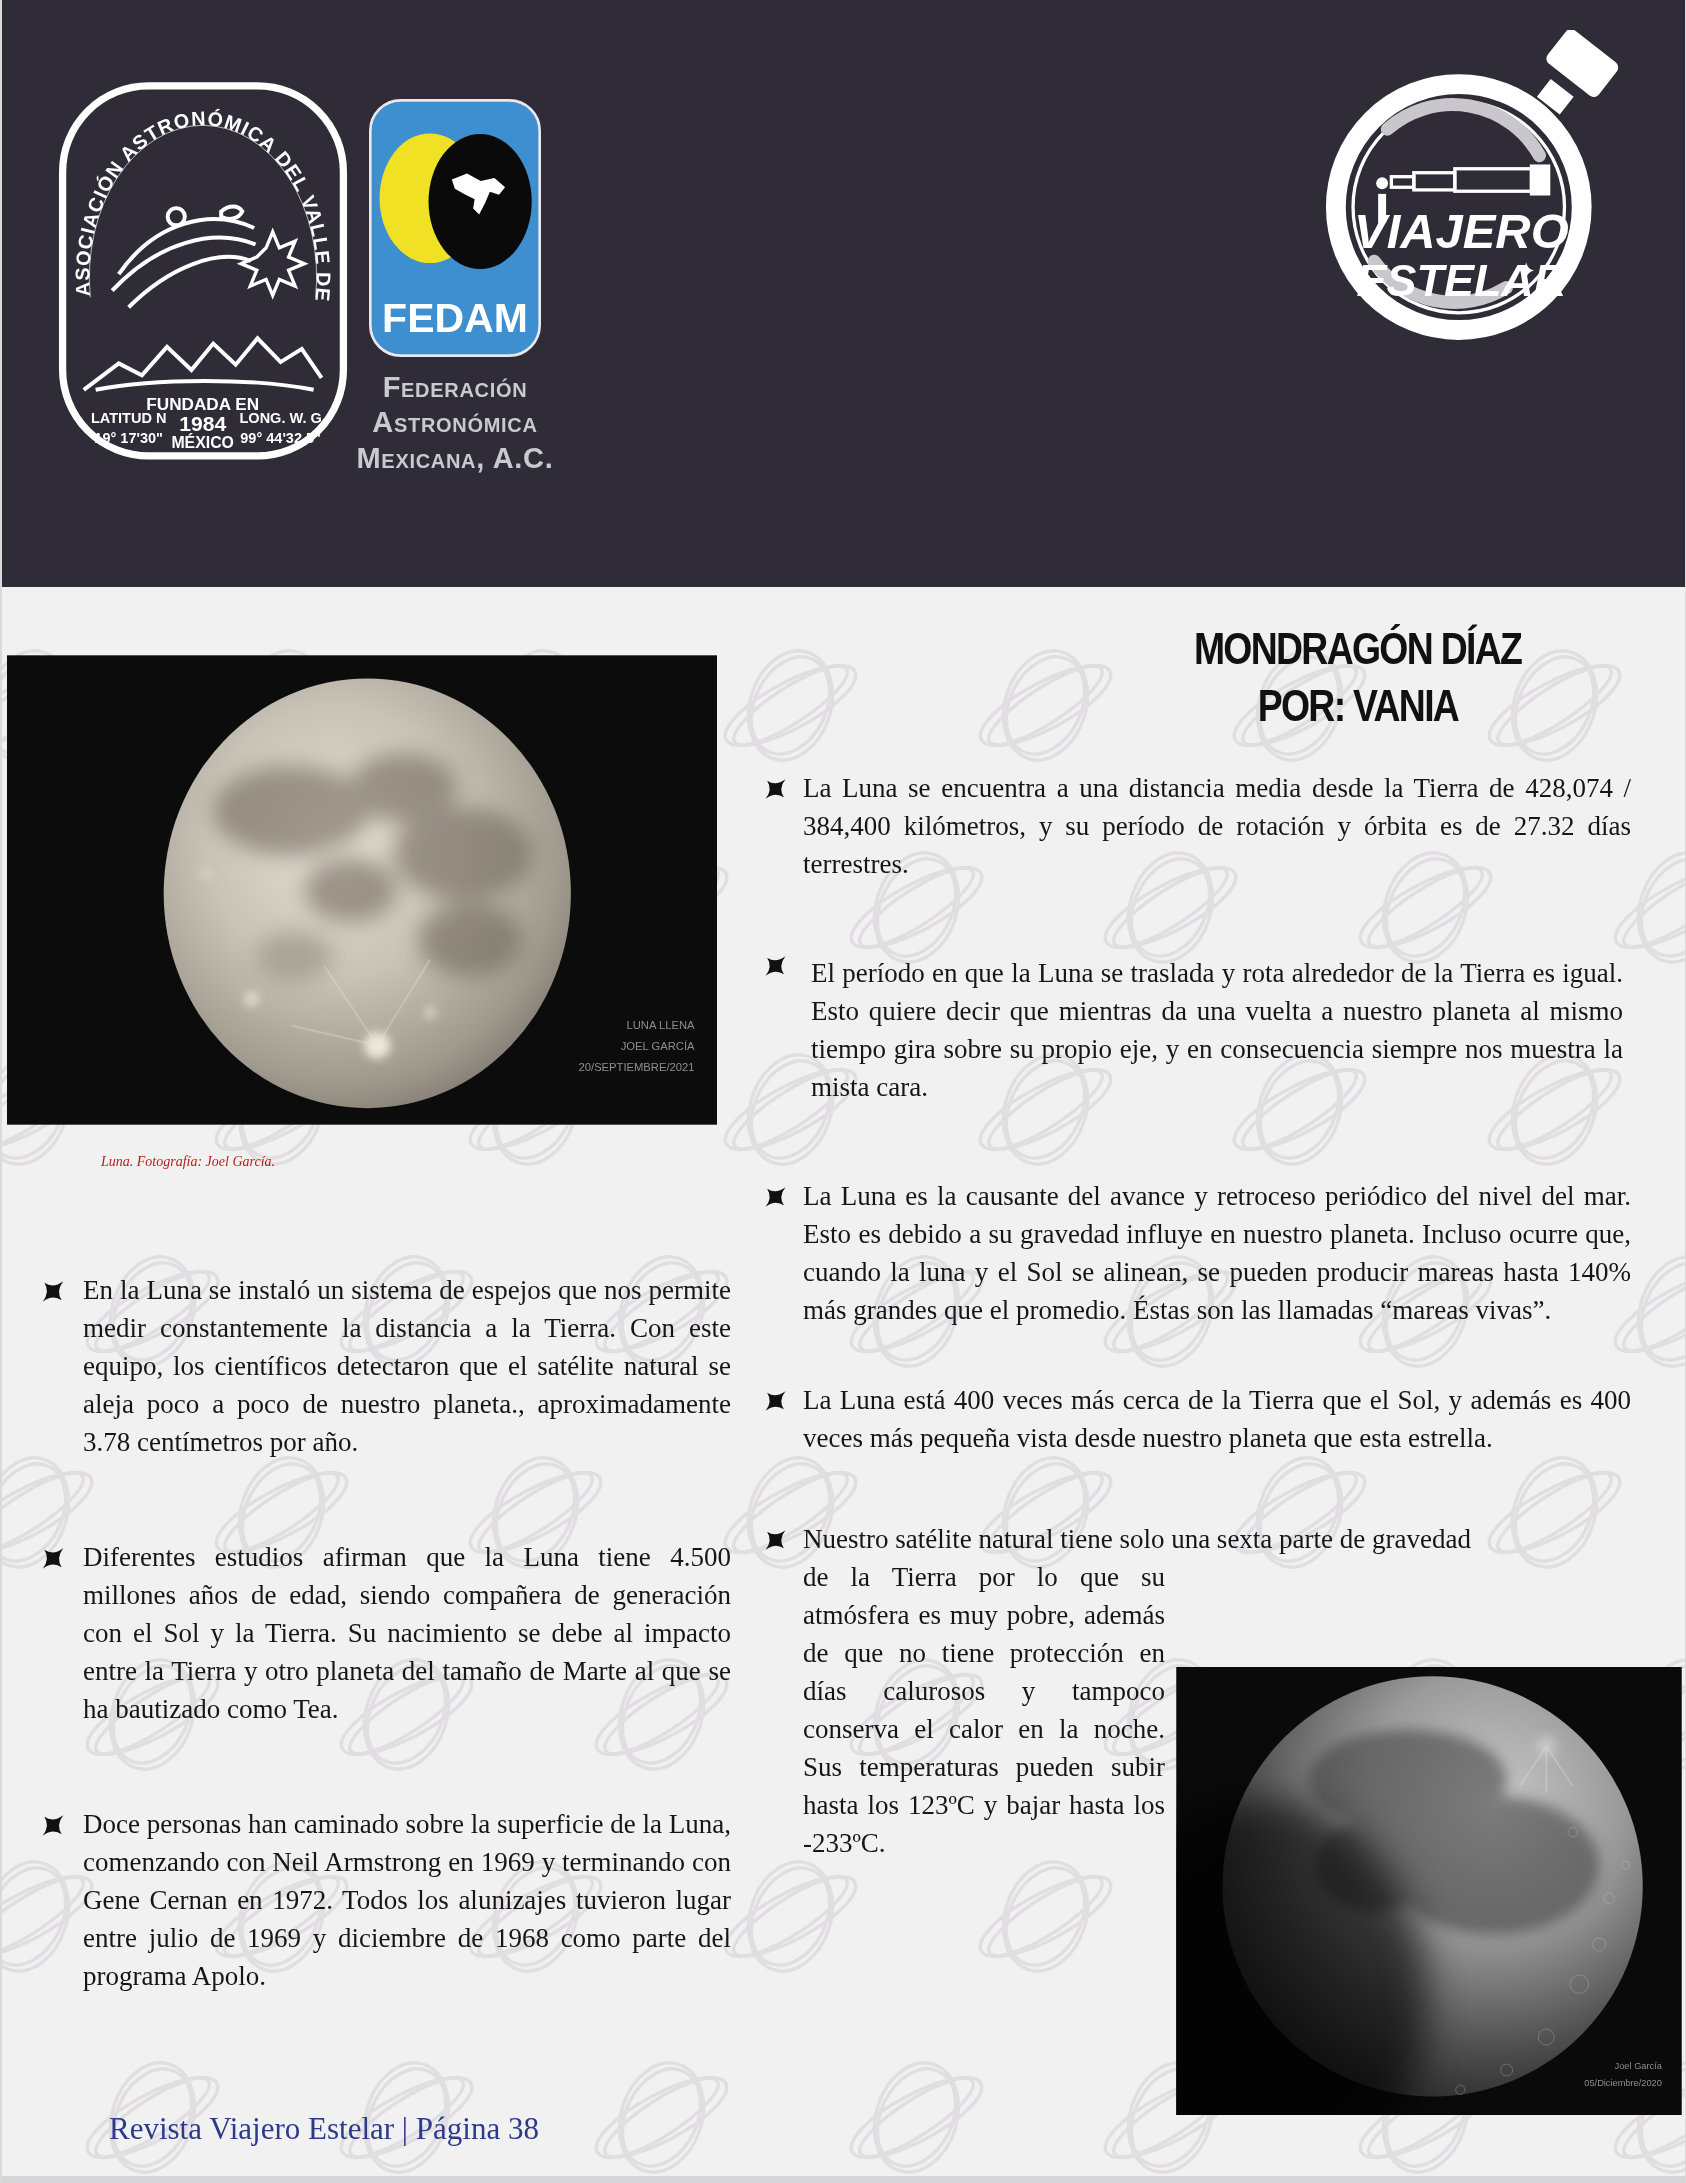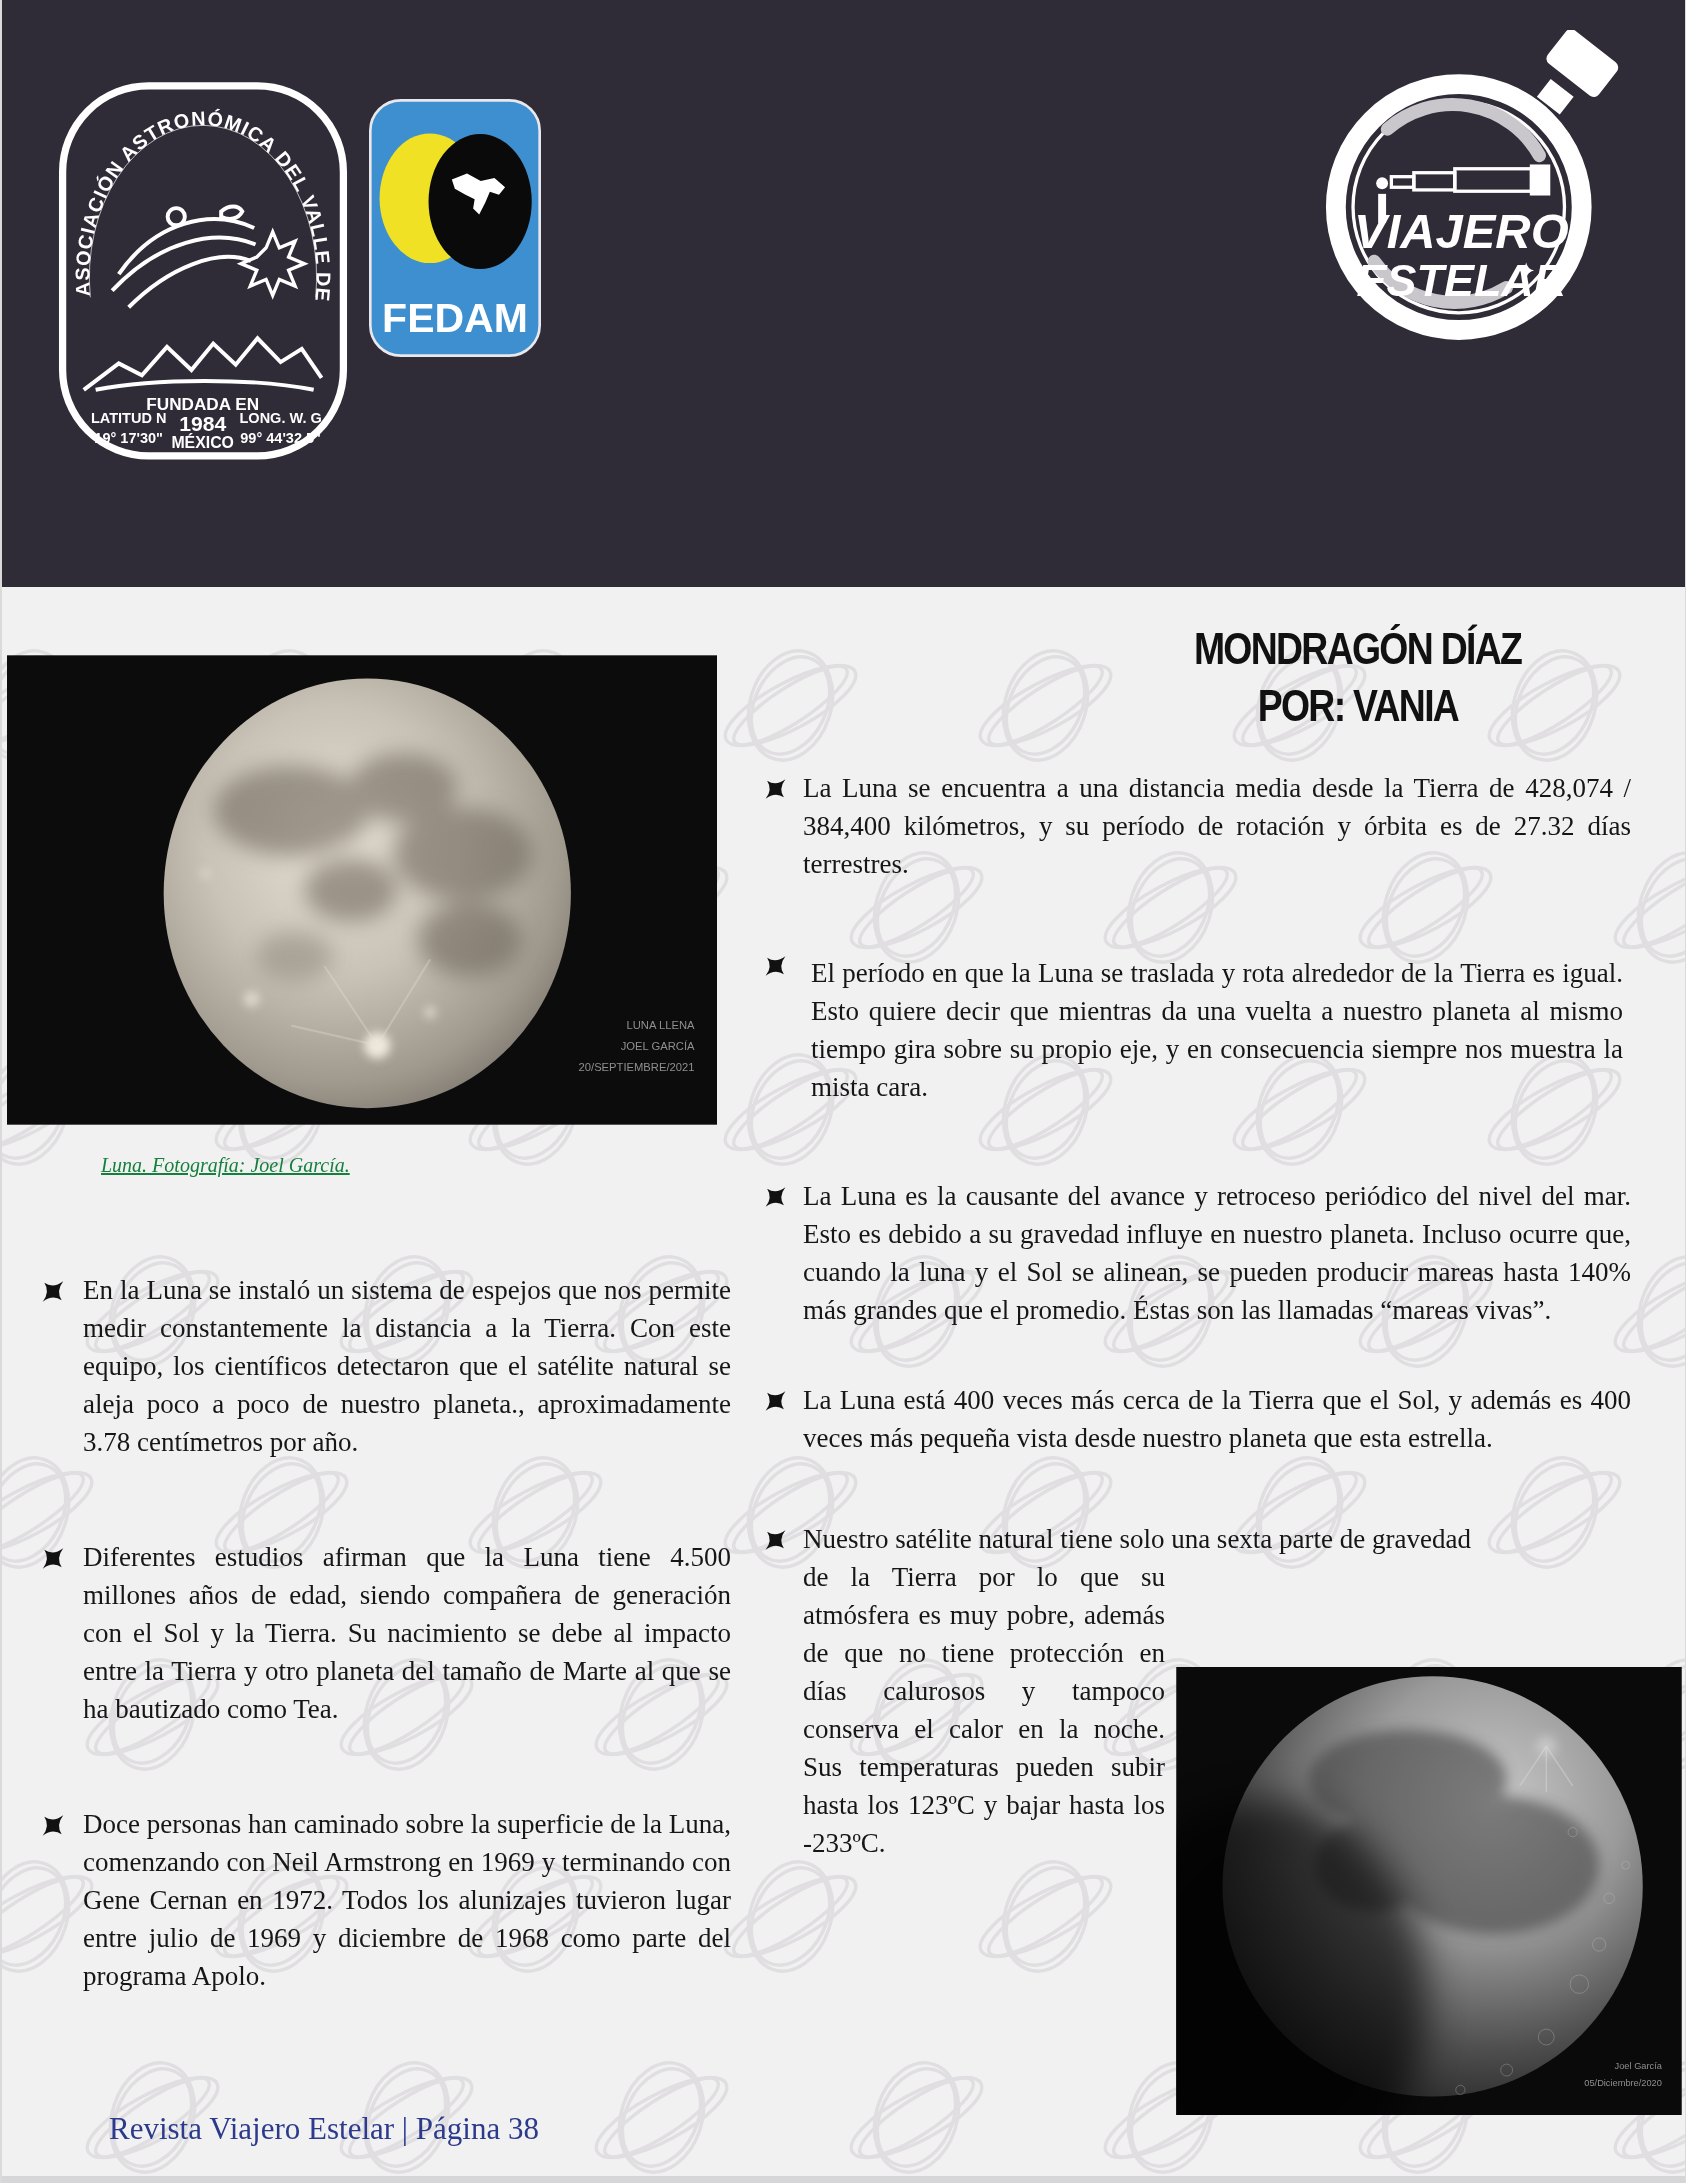--- a/index.html
+++ b/index.html
@@ -16,21 +16,21 @@
   .masthead{position:absolute;left:0;top:0;width:1687px;height:587px;background:#2f2c38;}
   .page-title{position:absolute;left:331px;top:411px;width:1025px;margin:0;text-align:center;
     font-family:"Liberation Sans", sans-serif;font-weight:700;color:#ffffff;font-size:111px;line-height:1;}
   .condense{display:inline-block;transform:scaleX(.8);transform-origin:center;letter-spacing:-2px;white-space:nowrap;}
   .logo{position:absolute;}
   .fedam-name{position:absolute;left:344px;top:370px;width:218px;text-align:center;
     font-family:"Liberation Sans", sans-serif;font-weight:700;color:#c9cad1;
     font-variant:small-caps;font-size:29px;line-height:1.22;letter-spacing:0.7px;}
   
   .photo{position:absolute;display:block;}
-  .caption{position:absolute;left:99px;top:1154px;font-style:italic;font-size:20px;color:#15803d;text-decoration:underline;}
+  .caption{position:absolute;left:99px;top:1154px;font-style:italic;font-size:14px;color:#b91c1c;}
   
   .byline{position:absolute;left:1045px;top:620px;width:622px;text-align:center;
     font-family:"Liberation Sans", sans-serif;font-weight:700;font-size:44px;line-height:1.3;color:#111;}
   
   .col{position:absolute;font-size:27px;line-height:38px;text-align:justify;}
   #left-col{left:36px;top:1271px;width:693px;}
   #right-col{left:759px;top:769px;width:870px;}
   .bullet{display:flex;align-items:flex-start;}
   #left-col .bullet{margin-bottom:77px;}
   #right-col .bullet{margin-bottom:63px;}
@@ -539,20 +539,25 @@
         </g>
       </svg>
 
       <svg class="logo" style="left:367px;top:99px" width="172" height="258" viewBox="0 0 260 390">
         <rect x="2" y="2" width="256" height="386" rx="46" fill="#3d8fd0" stroke="#e8e8ec" stroke-width="4"></rect>
         <ellipse cx="92" cy="150" rx="76" ry="98" fill="#f0e125"></ellipse>
         <ellipse cx="168" cy="155" rx="78" ry="102" fill="#0a0a0a"></ellipse>
         <path fill="#ffffff" transform="translate(116,108) scale(1.15)" d="M8 12 L28 4 L46 14 L64 10 L78 22 L70 32 L58 28 L52 42 L44 58 L36 50 L38 38 L26 32 L12 24 Z"></path>
         <text x="130" y="352" text-anchor="middle" font-size="62" font-weight="bold" fill="#ffffff">FEDAM</text>
       </svg>
+      <div class="fedam-name">
+        <div>Federación</div>
+        <div>Astronómica</div>
+        <div>Mexicana, A.C.</div>
+      </div>
 
       <svg class="logo" style="left:1306px;top:30px" width="324" height="337" viewBox="0 0 490 510">
         <g>
           <rect x="366" y="18" width="98" height="64" rx="10" fill="#ffffff" transform="rotate(38 415 50)"></rect>
           <rect x="352" y="84" width="44" height="34" fill="#ffffff" transform="rotate(38 374 101)"></rect>
         </g>
         <circle cx="228" cy="268" r="186" fill="none" stroke="#ffffff" stroke-width="30"></circle>
         <circle cx="228" cy="268" r="160" fill="none" stroke="#ffffff" stroke-width="5"></circle>
         <path d="M 120 150 A 150 150 0 0 1 350 190" fill="none" stroke="#c9c7cb" stroke-width="20" stroke-linecap="round"></path>
         <path d="M 100 350 A 150 150 0 0 0 300 390" fill="none" stroke="#c9c7cb" stroke-width="20" stroke-linecap="round"></path>

